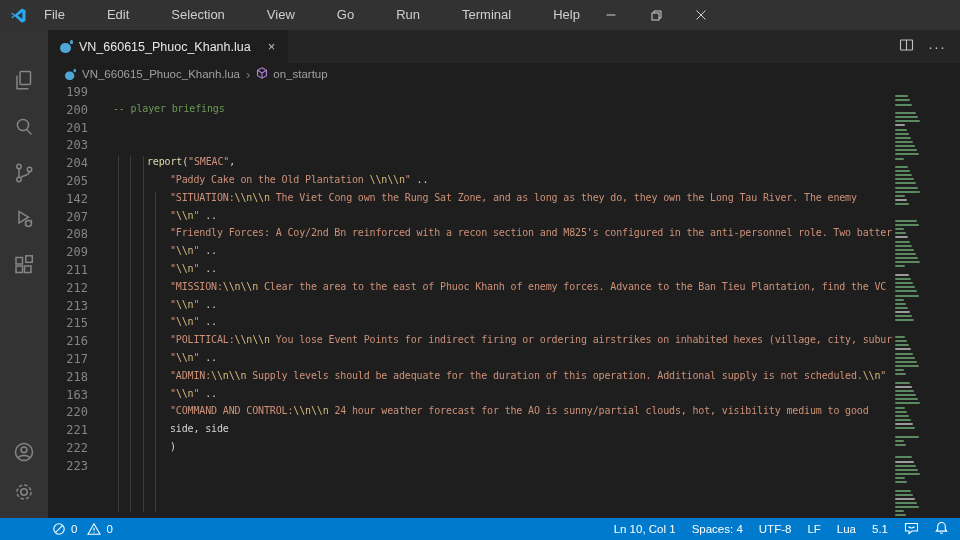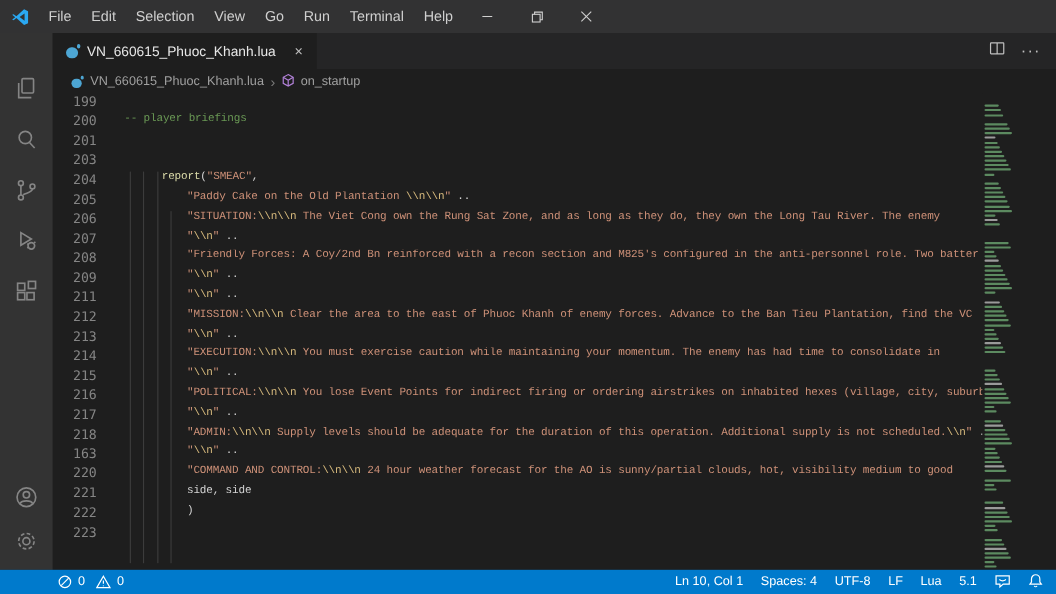--- a/index.html
+++ b/index.html
@@ -4,21 +4,21 @@
 <style>
   * { box-sizing: border-box; margin: 0; padding: 0; }
   html,body { width:960px; height:540px; overflow:hidden; background:#1e1e1e;
               font-family:"Liberation Sans", sans-serif; }
   .app { position:relative; width:960px; height:540px; }
 
   
   .titlebar { position:absolute; top:0; left:0; width:960px; height:30px;
               background:#323233; display:flex; align-items:center; color:#cccccc; }
   .vscode-logo { width:17px; height:17px; margin:0 8px 0 10px; flex:none; }
-  .menus { display:flex; height:30px; }
+  .menus { display:flex; height:30px;gap:24px; }
   .menu-item { padding:0 9px; line-height:30px; font-size:13px; color:#cfcfcf; }
   .window-title { flex:1; text-align:center; font-size:12.5px; color:#c5c5c5;
                   white-space:nowrap; overflow:hidden; }
   .win-controls { display:flex; height:30px; }
   .win-btn { width:45px; height:30px; display:flex; align-items:center; justify-content:center; }
   .win-btn svg { stroke:#d0d0d0; stroke-width:1; fill:none; }
 
   
   .activitybar { position:absolute; top:30px; left:0; width:48px; height:488px; background:#333333; }
   .act-icon { position:absolute; left:12px; width:24px; height:24px; }
@@ -48,21 +48,21 @@
   .crumb-sep { color:#7a7a7a; font-size:13px; margin:0 1px; }
   .symbol-icon svg { stroke:#b180d7; stroke-width:1.1; fill:none; }
 
   
   .editor { position:absolute; top:85px; left:48px; width:912px; height:433px;
             background:#1e1e1e; overflow:hidden; }
   .line { display:flex; height:17.8px; align-items:flex-start; white-space:pre; overflow:hidden;
           font-family:"DejaVu Sans Mono", monospace; font-size:10px; letter-spacing:-0.15px; }
   .ln  { flex:none; width:40px; text-align:right; color:#858585; font-size:12px;
          font-family:"DejaVu Sans Mono", monospace; letter-spacing:0; }
-  .code { flex:none;font-family:Liberation Mono, monospace; }
+  .code { flex:none; }
   .ind0 { padding-left:8px; }
   .ind1 { padding-left:25px; }
   .ind2 { padding-left:59px; }
   .ind3 { padding-left:82px; }
   .c { color:#6a9955; }  .k { color:#c586c0; }  .f { color:#dcdcaa; }
   .s { color:#ce9178; }  .e { color:#d7ba7d; }  .p { color:#d4d4d4; }
   .guide { position:absolute; width:1px; background:#3c3c3c; }
 
   
   .minimap { position:absolute; top:85px; left:893px; width:67px; height:433px;
@@ -208,28 +208,27 @@
   </div>
 
   <div class="editor">
     <div>
         <div class="line"><span class="ln">199</span><span class="code ind0"></span></div>
         <div class="line"><span class="ln">200</span><span class="code ind1"><span class="c">-- player briefings</span></span></div>
         <div class="line"><span class="ln">201</span><span class="code ind0"></span></div>
         <div class="line"><span class="ln">203</span><span class="code ind0"></span></div>
         <div class="line"><span class="ln">204</span><span class="code ind2"><span class="f">report</span><span class="p">(</span><span class="s">"SMEAC"</span><span class="p">,</span></span></div>
         <div class="line"><span class="ln">205</span><span class="code ind3"><span class="s">"Paddy Cake on the Old Plantation </span><span class="e">\\n\\n</span><span class="s">"</span><span class="p"> ..</span></span></div>
-        <div class="line"><span class="ln">206</span><span class="code ind3"><span class="s">"SITUATION:</span><span class="e">\\n\\n</span><span class="s"> The Viet Cong own the Rung Sat Zone, and as long as they do, they own the Long Tau River. The enemy</span></span></div>
+        <div class="line"><span class="ln">142</span><span class="code ind3"><span class="s">"SITUATION:</span><span class="e">\\n\\n</span><span class="s"> The Viet Cong own the Rung Sat Zone, and as long as they do, they own the Long Tau River. The enemy</span></span></div>
         <div class="line"><span class="ln">207</span><span class="code ind3"><span class="s">"</span><span class="e">\\n</span><span class="s">"</span><span class="p"> ..</span></span></div>
         <div class="line"><span class="ln">208</span><span class="code ind3"><span class="s">"Friendly Forces: A Coy/2nd Bn reinforced with a recon section and M825's configured in the anti-personnel role. Two batter</span></span></div>
         <div class="line"><span class="ln">209</span><span class="code ind3"><span class="s">"</span><span class="e">\\n</span><span class="s">"</span><span class="p"> ..</span></span></div>
         <div class="line"><span class="ln">211</span><span class="code ind3"><span class="s">"</span><span class="e">\\n</span><span class="s">"</span><span class="p"> ..</span></span></div>
         <div class="line"><span class="ln">212</span><span class="code ind3"><span class="s">"MISSION:</span><span class="e">\\n\\n</span><span class="s"> Clear the area to the east of Phuoc Khanh of enemy forces. Advance to the Ban Tieu Plantation, find the VC</span></span></div>
         <div class="line"><span class="ln">213</span><span class="code ind3"><span class="s">"</span><span class="e">\\n</span><span class="s">"</span><span class="p"> ..</span></span></div>
-        <div class="line"><span class="ln">214</span><span class="code ind3"><span class="s">"EXECUTION:</span><span class="e">\\n\\n</span><span class="s"> You must exercise caution while maintaining your momentum. The enemy has had time to consolidate in</span></span></div>
         <div class="line"><span class="ln">215</span><span class="code ind3"><span class="s">"</span><span class="e">\\n</span><span class="s">"</span><span class="p"> ..</span></span></div>
         <div class="line"><span class="ln">216</span><span class="code ind3"><span class="s">"POLITICAL:</span><span class="e">\\n\\n</span><span class="s"> You lose Event Points for indirect firing or ordering airstrikes on inhabited hexes (village, city, suburb), whe</span></span></div>
         <div class="line"><span class="ln">217</span><span class="code ind3"><span class="s">"</span><span class="e">\\n</span><span class="s">"</span><span class="p"> ..</span></span></div>
         <div class="line"><span class="ln">218</span><span class="code ind3"><span class="s">"ADMIN:</span><span class="e">\\n\\n</span><span class="s"> Supply levels should be adequate for the duration of this operation. Additional supply is not scheduled.</span><span class="e">\\n</span><span class="s">"</span><span class="p"> ..</span></span></div>
         <div class="line"><span class="ln">163</span><span class="code ind3"><span class="s">"</span><span class="e">\\n</span><span class="s">"</span><span class="p"> ..</span></span></div>
         <div class="line"><span class="ln">220</span><span class="code ind3"><span class="s">"COMMAND AND CONTROL:</span><span class="e">\\n\\n</span><span class="s"> 24 hour weather forecast for the AO is sunny/partial clouds, hot, visibility medium to good</span></span></div>
         <div class="line"><span class="ln">221</span><span class="code ind3"><span class="p">side, side</span></span></div>
         <div class="line"><span class="ln">222</span><span class="code ind3"><span class="p">)</span></span></div>
         <div class="line"><span class="ln">223</span><span class="code ind0"></span></div>
       </div>

